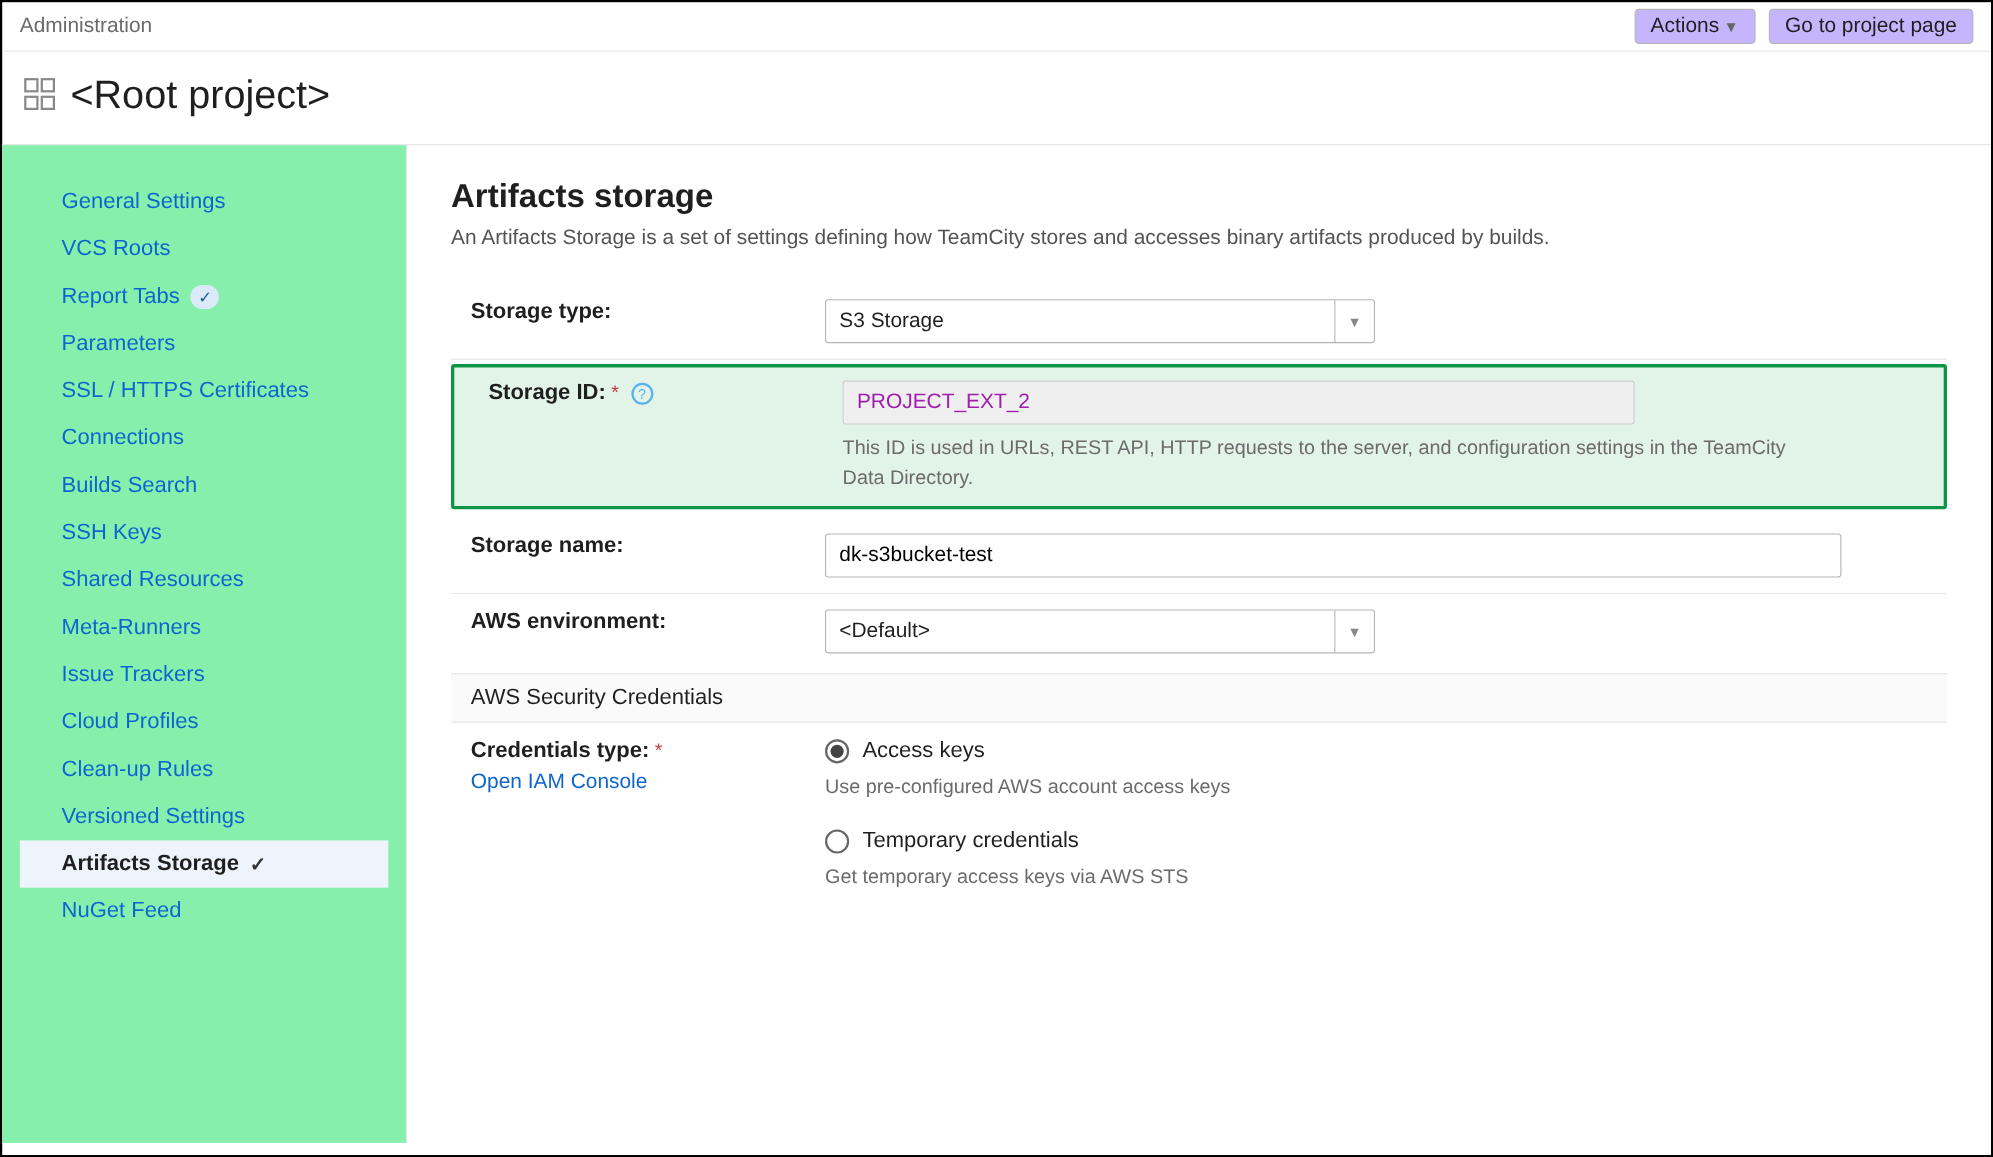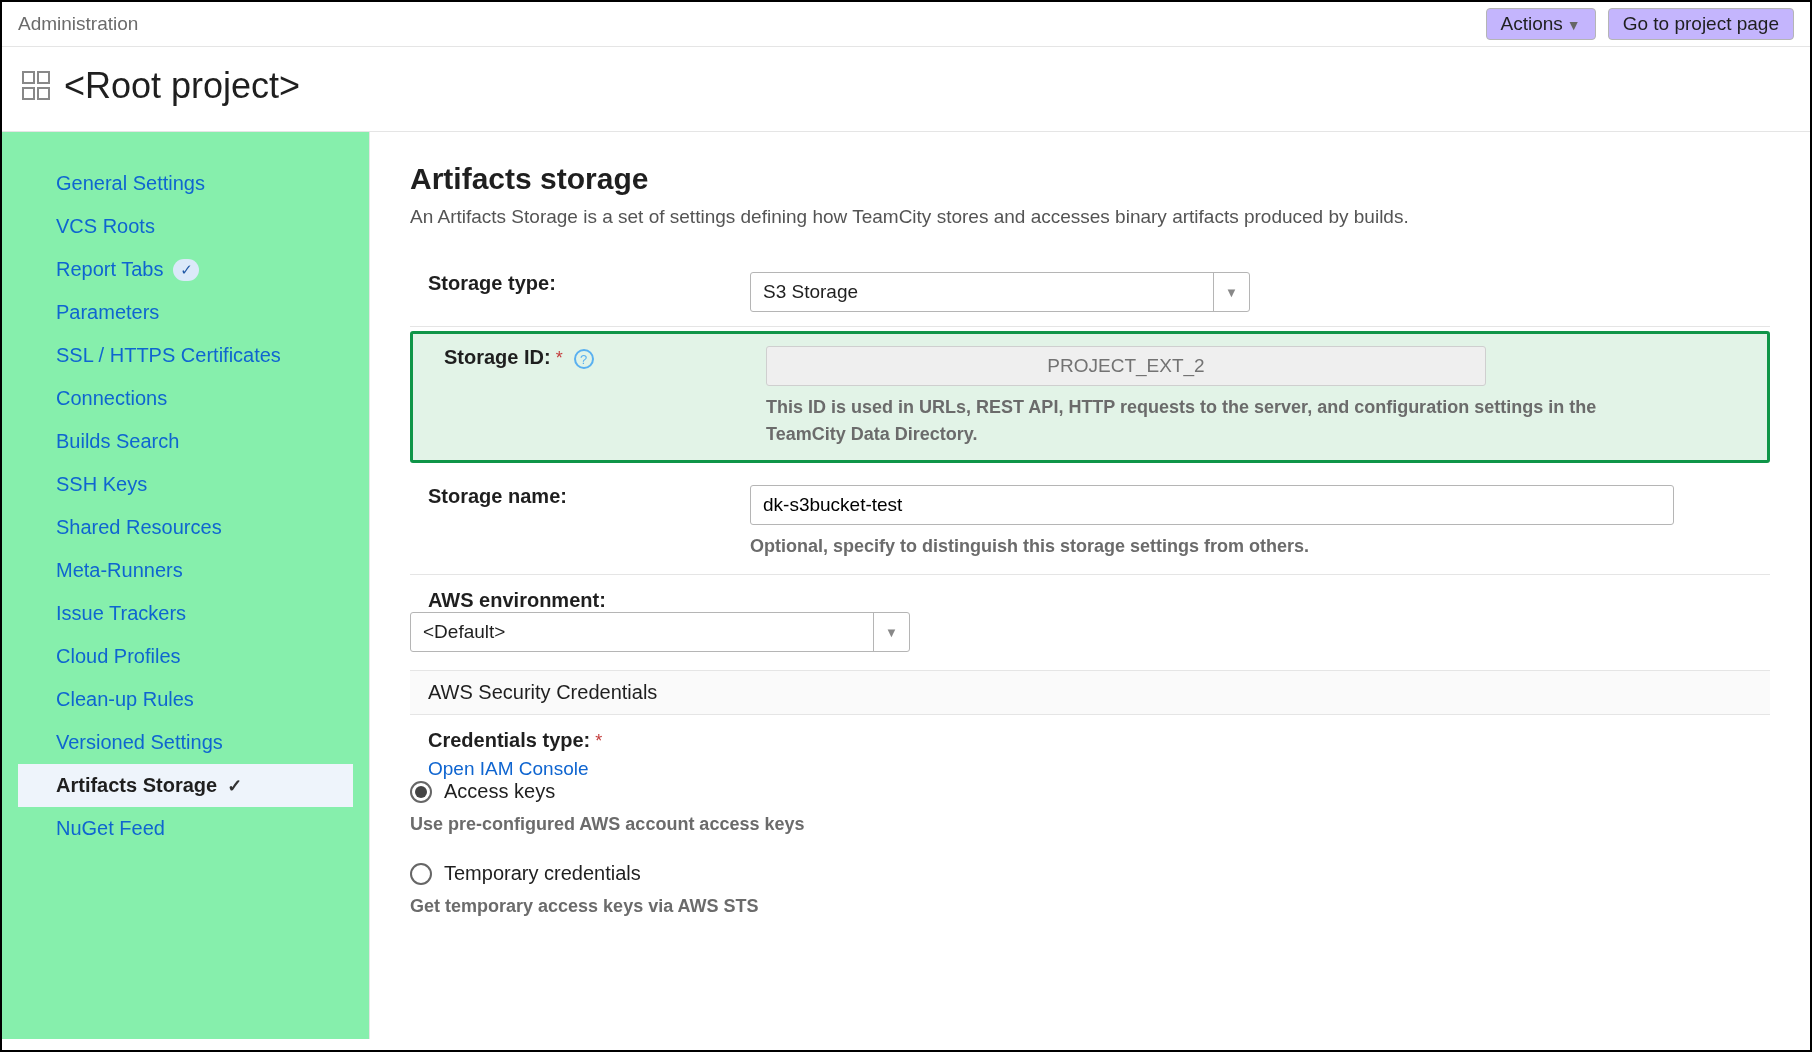--- a/index.html
+++ b/index.html
@@ -21,33 +21,33 @@
     .sidebar-item { padding: 10px 38px; color: #0f65d0; font-size: 20px; cursor: pointer; display: flex; align-items: center; gap: 10px; }
     .sidebar-item.active { font-weight: 700; color: #1f1f1f; background: #eef4fb; }
     .badge { display: inline-flex; align-items: center; justify-content: center; min-width: 26px; height: 22px; border-radius: 11px; background: #dbe9f9; color: #2159a6; font-size: 15px; font-weight: 400; }
     .check-badge { color: #333; font-size: 18px; }
     
     .main { flex: 1; padding: 30px 40px; overflow-y: auto; }
     .main h1 { font-size: 30px; font-weight: 700; margin-bottom: 10px; }
     .main .desc { color: #545454; font-size: 19px; margin-bottom: 30px; }
     
     .form-row { display: flex; padding: 14px 0; border-bottom: 1px solid #e5e5e5; align-items: flex-start; }
-    .form-row.noborder { border-bottom: none; flex-direction: column; }
+    .form-row.noborder { border-bottom: none; }
     .form-label-col { width: 340px; padding-right: 20px; padding-left: 18px; }
     .form-label { font-weight: 700; font-size: 20px; }
     .form-sublabel { font-weight: 400; color: #0f65d0; font-size: 19px; margin-top: 6px; cursor: pointer; }
     .req { color: #c43d3d; font-weight: 400; }
     .help-icon { display: inline-flex; align-items: center; justify-content: center; width: 20px; height: 20px; border: 2px solid #5ab0f0; border-radius: 50%; color: #5ab0f0; font-size: 13px; margin-left: 6px; vertical-align: middle; }
     .form-ctrl-col { flex: 1; }
     .select-box { display: flex; align-items: center; border: 1px solid #b5b5b5; border-radius: 3px; height: 40px; width: 500px; }
     .select-box .val { flex: 1; padding: 0 12px; font-size: 19px; color: #1f1f1f; }
     .select-box .dd { width: 36px; height: 100%; border-left: 1px solid #b5b5b5; display: flex; align-items: center; justify-content: center; color: #888; font-size: 13px; }
     .text-input { border: 1px solid #b5b5b5; border-radius: 3px; height: 40px; width: 924px; padding: 0 12px; font-size: 19px; }
-    .text-input.disabled { background: #efefef; color: #737373; border-color: #cfcfcf; text-align: center; }
-    .hint { color: #6b6b6b; font-size: 18px; margin-top: 8px; line-height: 1.5; font-weight: bold; }
+    .text-input.disabled { background: #efefef; color: #a21caf; border-color: #cfcfcf; }
+    .hint { color: #6b6b6b; font-size: 18px; margin-top: 8px; line-height: 1.5; }
     
     .highlight-row { background: #e2f3e7; border: 3px solid #0f9548; border-radius: 3px; margin: 4px 0 8px 0; }
     .highlight-row .form-row { border-bottom: none; padding: 12px 13px; }
     .highlight-row .text-input { width: 720px; }
     .highlight-row .hint { max-width: 900px; }
     
     .section-header { border-top: 1px solid #e5e5e5; border-bottom: 1px solid #e5e5e5; background: #fafafa; padding: 10px 18px; font-size: 20px; color: #1f1f1f; margin-top: 4px; }
     
     .radio-row { display: flex; align-items: center; gap: 12px; margin-bottom: 4px; }
     .radio { width: 22px; height: 22px; border: 2px solid #666; border-radius: 50%; display: inline-flex; align-items: center; justify-content: center; }
@@ -155,21 +155,20 @@
           <input class="text-input disabled" disabled="" value="PROJECT_EXT_2" style="">
           <div class="hint">This ID is used in URLs, REST API, HTTP requests to the server, and configuration settings in the TeamCity Data Directory.</div>
         </div>
       </div>
     </div>
 
     <div class="form-row">
       <div class="form-label-col"><span class="form-label">Storage name:</span></div>
       <div class="form-ctrl-col">
         <input class="text-input" value="dk-s3bucket-test" style="">
-        <div class="hint">Optional, specify to distinguish this storage settings from others.</div>
       </div>
     </div>
 
     <div class="form-row noborder">
       <div class="form-label-col"><span class="form-label">AWS environment:</span></div>
       <div class="form-ctrl-col">
         <div class="select-box">
           <span class="val">&lt;Default&gt;</span>
           <span class="dd">▼</span>
         </div>

